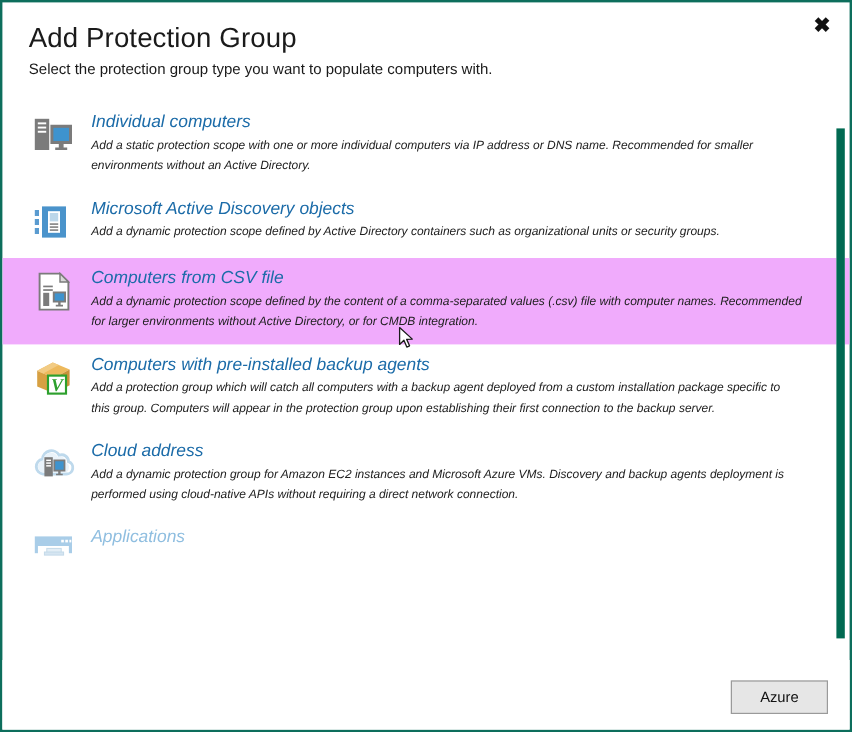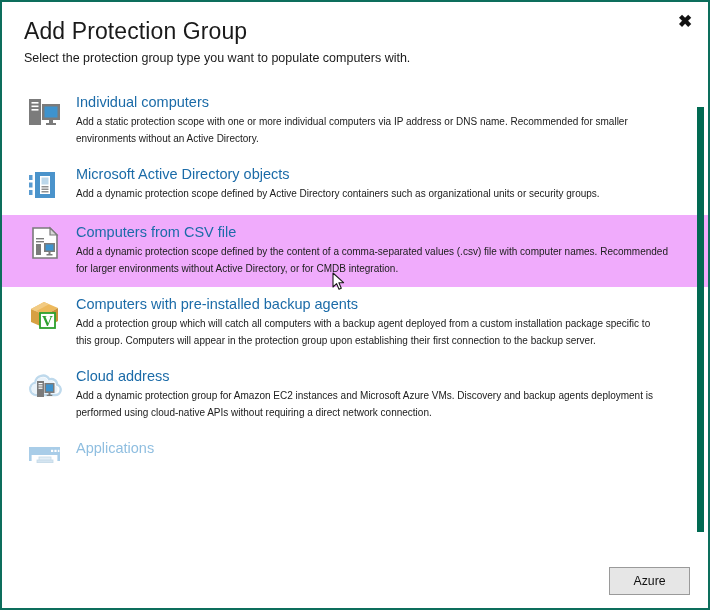--- a/index.html
+++ b/index.html
@@ -60,20 +60,21 @@
     line-height: 1;
     user-select: none;
   }
 
   
   .list-region {
     position: relative;
     flex: 1 1 auto;
     overflow: hidden;
     margin-top: 12px;
+    font-style: italic;
   }
   .option-list {
     position: absolute;
     left: 0;
     top: 0;
     right: 0;
   }
 
   .option-row {
     position: relative;
@@ -213,21 +214,21 @@
             <rect x="2" y="23" width="3.5" height="5" fill="#5a9bd0"></rect>
             <rect x="8" y="5" width="20" height="26" fill="#4a93cb"></rect>
             <rect x="13" y="9" width="10" height="18" fill="#ffffff"></rect>
             <rect x="14.5" y="10.5" width="7" height="7" fill="#bcd7ea"></rect>
             <rect x="14.5" y="19" width="7" height="1.5" fill="#8f8f8f"></rect>
             <rect x="14.5" y="21.5" width="7" height="1.5" fill="#8f8f8f"></rect>
             <rect x="14.5" y="24" width="7" height="1.5" fill="#8f8f8f"></rect>
           </svg>
         </div>
         <div class="option-body">
-          <div class="option-title">Microsoft Active Directory objects</div>
+          <div class="option-title">Microsoft Active Discovery objects</div>
           <div class="option-desc">Add a dynamic protection scope defined by Active Directory containers such as organizational units or security groups.</div>
         </div>
       </div>
 
       <div class="option-row selected">
         <div class="option-icon">
           <svg width="36" height="36" viewBox="0 0 36 36">
             <path d="M6 3 h17 l7 7 v23 h-24 z" fill="#ffffff" stroke="#7b7b7b" stroke-width="1.6"></path>
             <path d="M23 3 l7 7 h-7 z" fill="#d8d8d8" stroke="#7b7b7b" stroke-width="1.2"></path>
             <rect x="9" y="13" width="8" height="1.4" fill="#7b7b7b"></rect>

